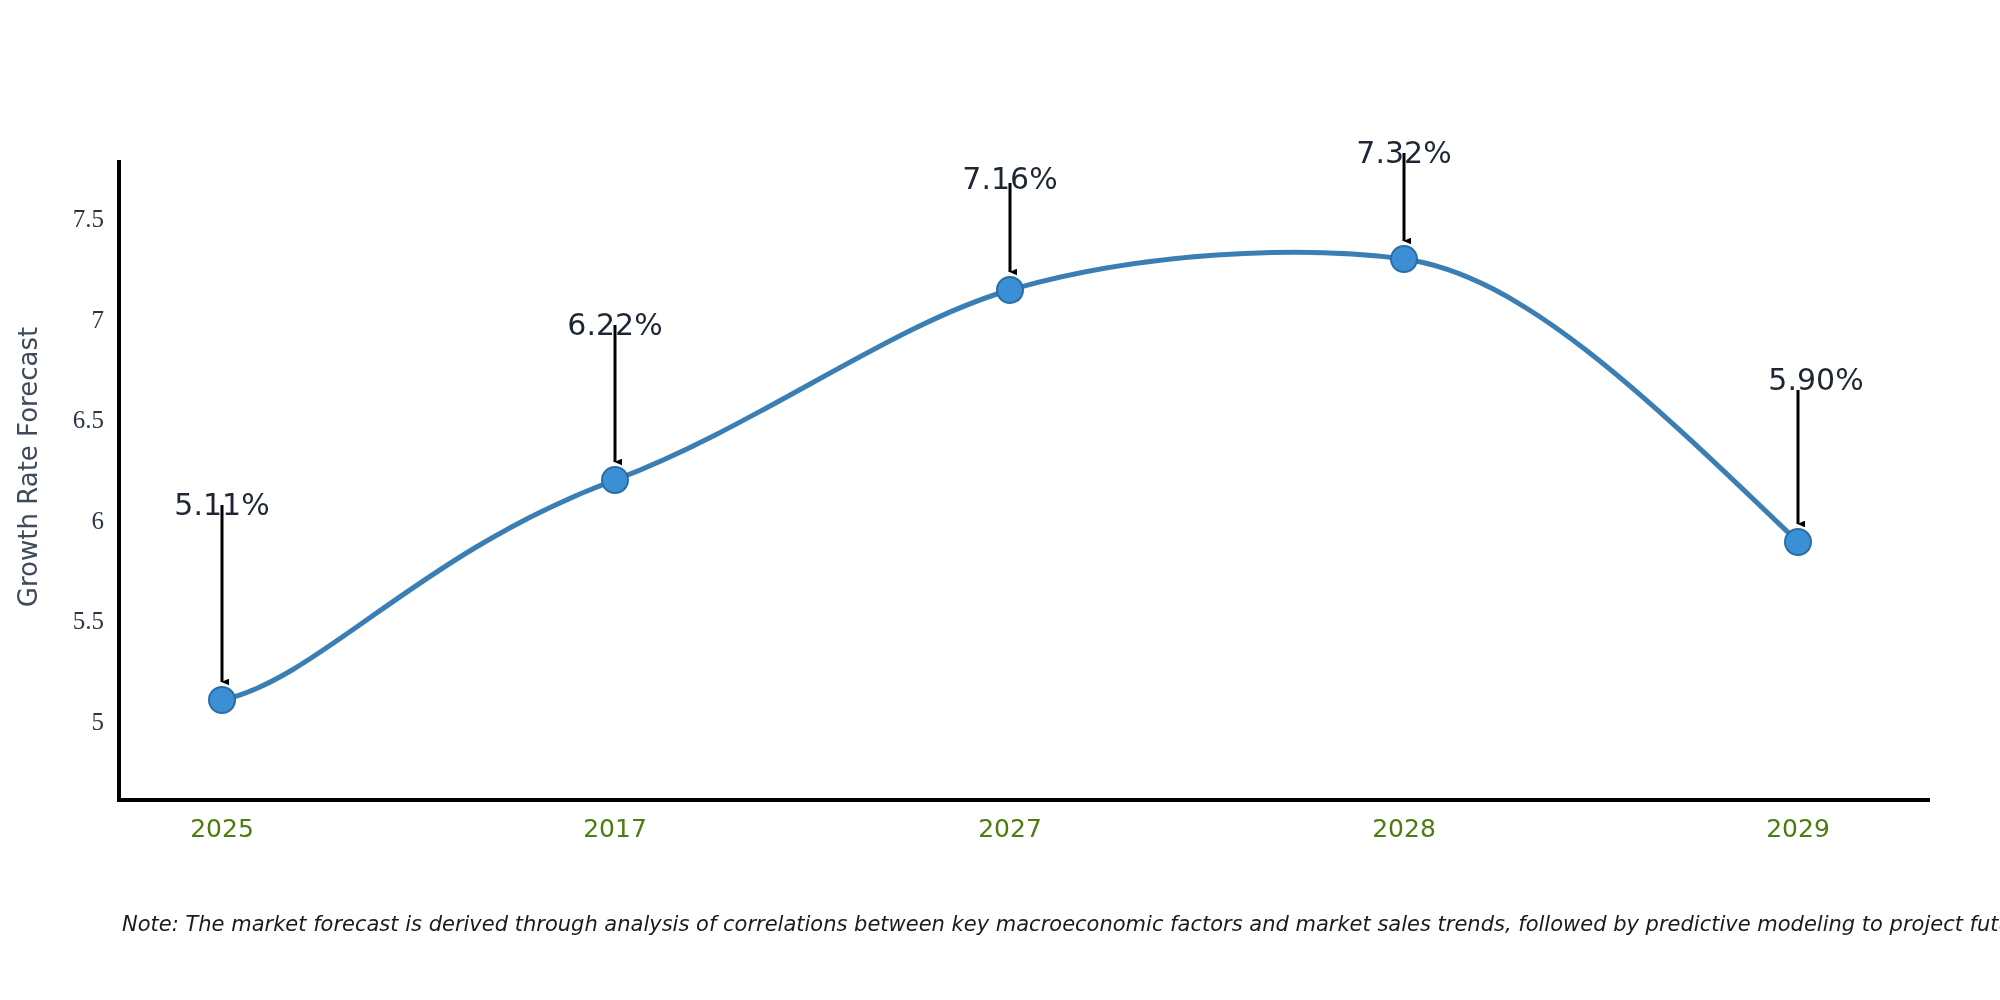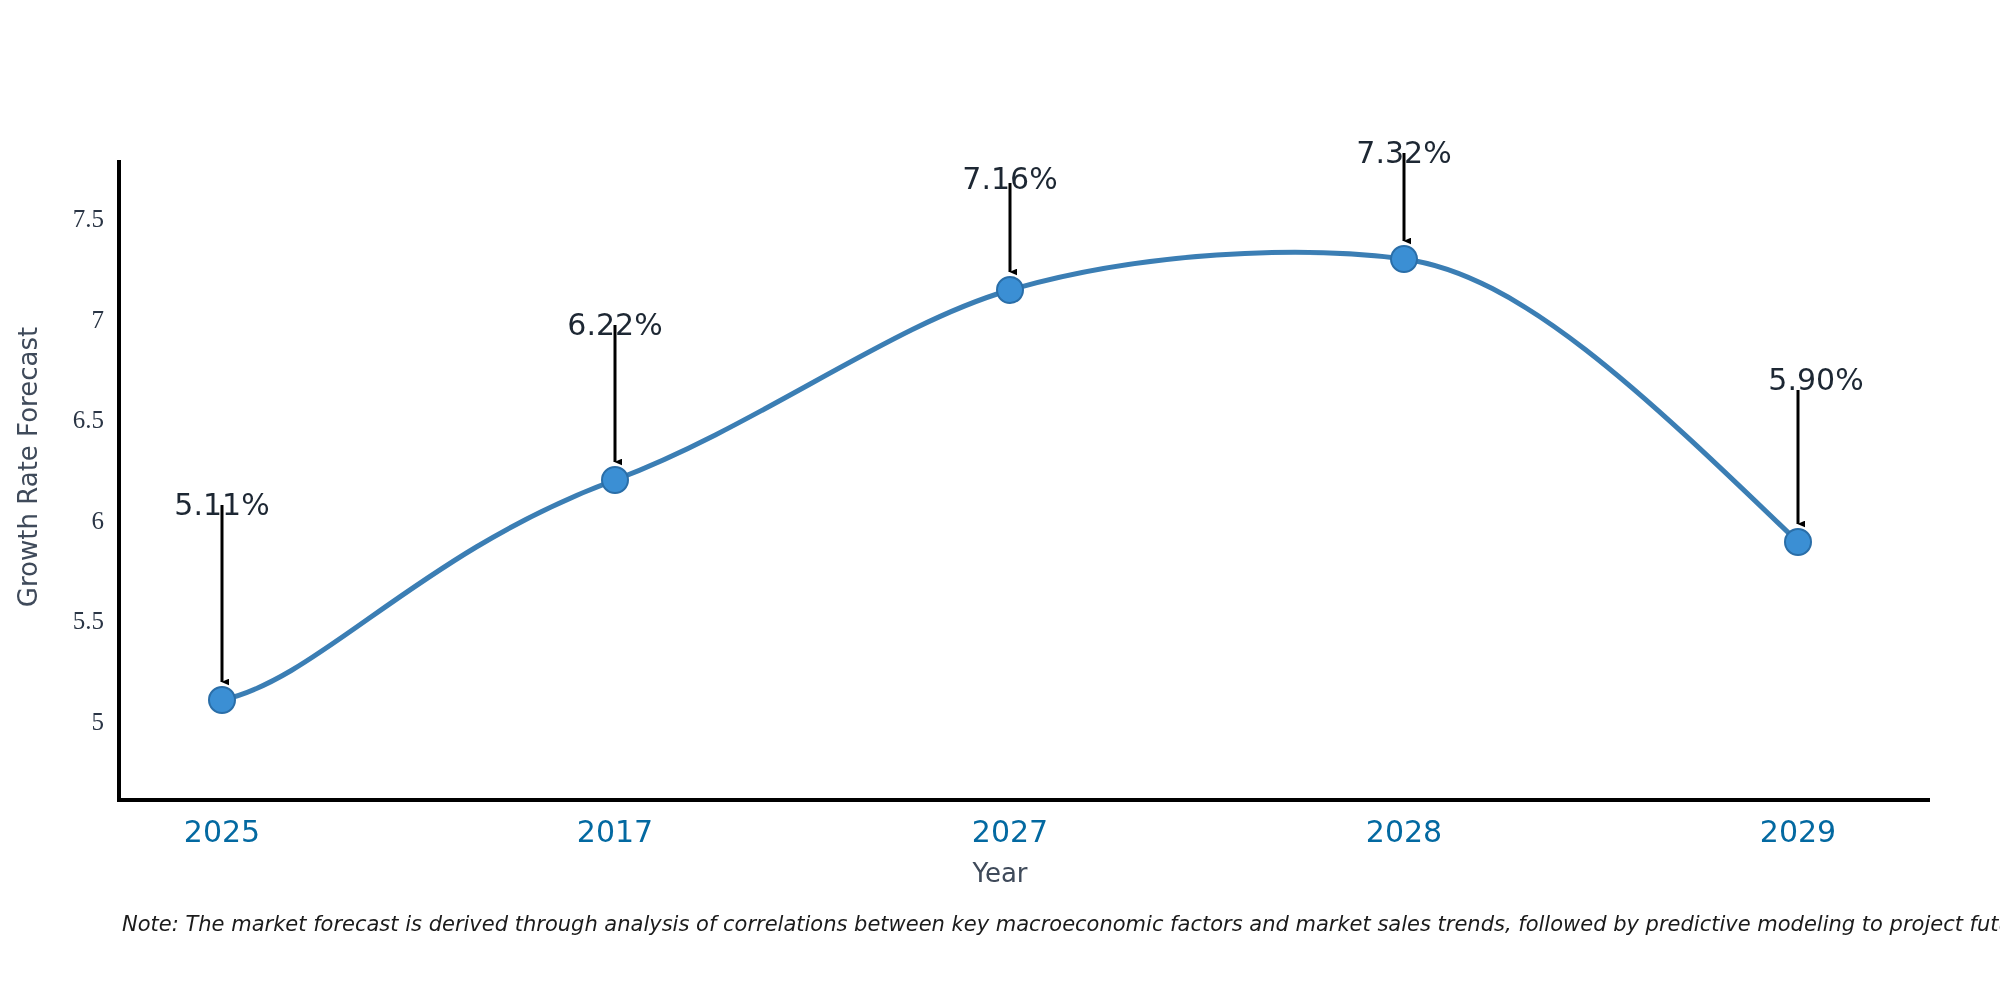--- a/index.html
+++ b/index.html
@@ -64,22 +64,22 @@
   .y-tick-wrap {
     position: absolute;
     left: 0;
     width: 104px;
     height: 0;
   }
   .x-tick-label {
     position: absolute;
     top: 814px;
     text-align: center;
-    font-size: 30px;
-    color: #0369a1;
+    font-size: 25px;
+    color: #4d7c0f;
     font-family: "DejaVu Sans", sans-serif;
     transform: translateX(-50%);
     white-space: nowrap;
   }
   .point-label {
     position: absolute;
     font-size: 30px;
     color: #1d2733;
     font-family: "DejaVu Sans", sans-serif;
     transform: translateX(-50%);
@@ -104,21 +104,20 @@
   }
 </style>
 </head>
 <body>
 
 <div id="root">
 
 
   <div class="y-axis-title">Growth Rate Forecast</div>
 
-  <div class="x-axis-title">Year</div>
 
   <div class="y-tick-wrap" style="top:722px;">
     <span class="y-tick-label">5</span>
   </div>
   <div class="y-tick-wrap" style="top:621px;">
     <span class="y-tick-label">5.5</span>
   </div>
   <div class="y-tick-wrap" style="top:521px;">
     <span class="y-tick-label">6</span>
   </div>

